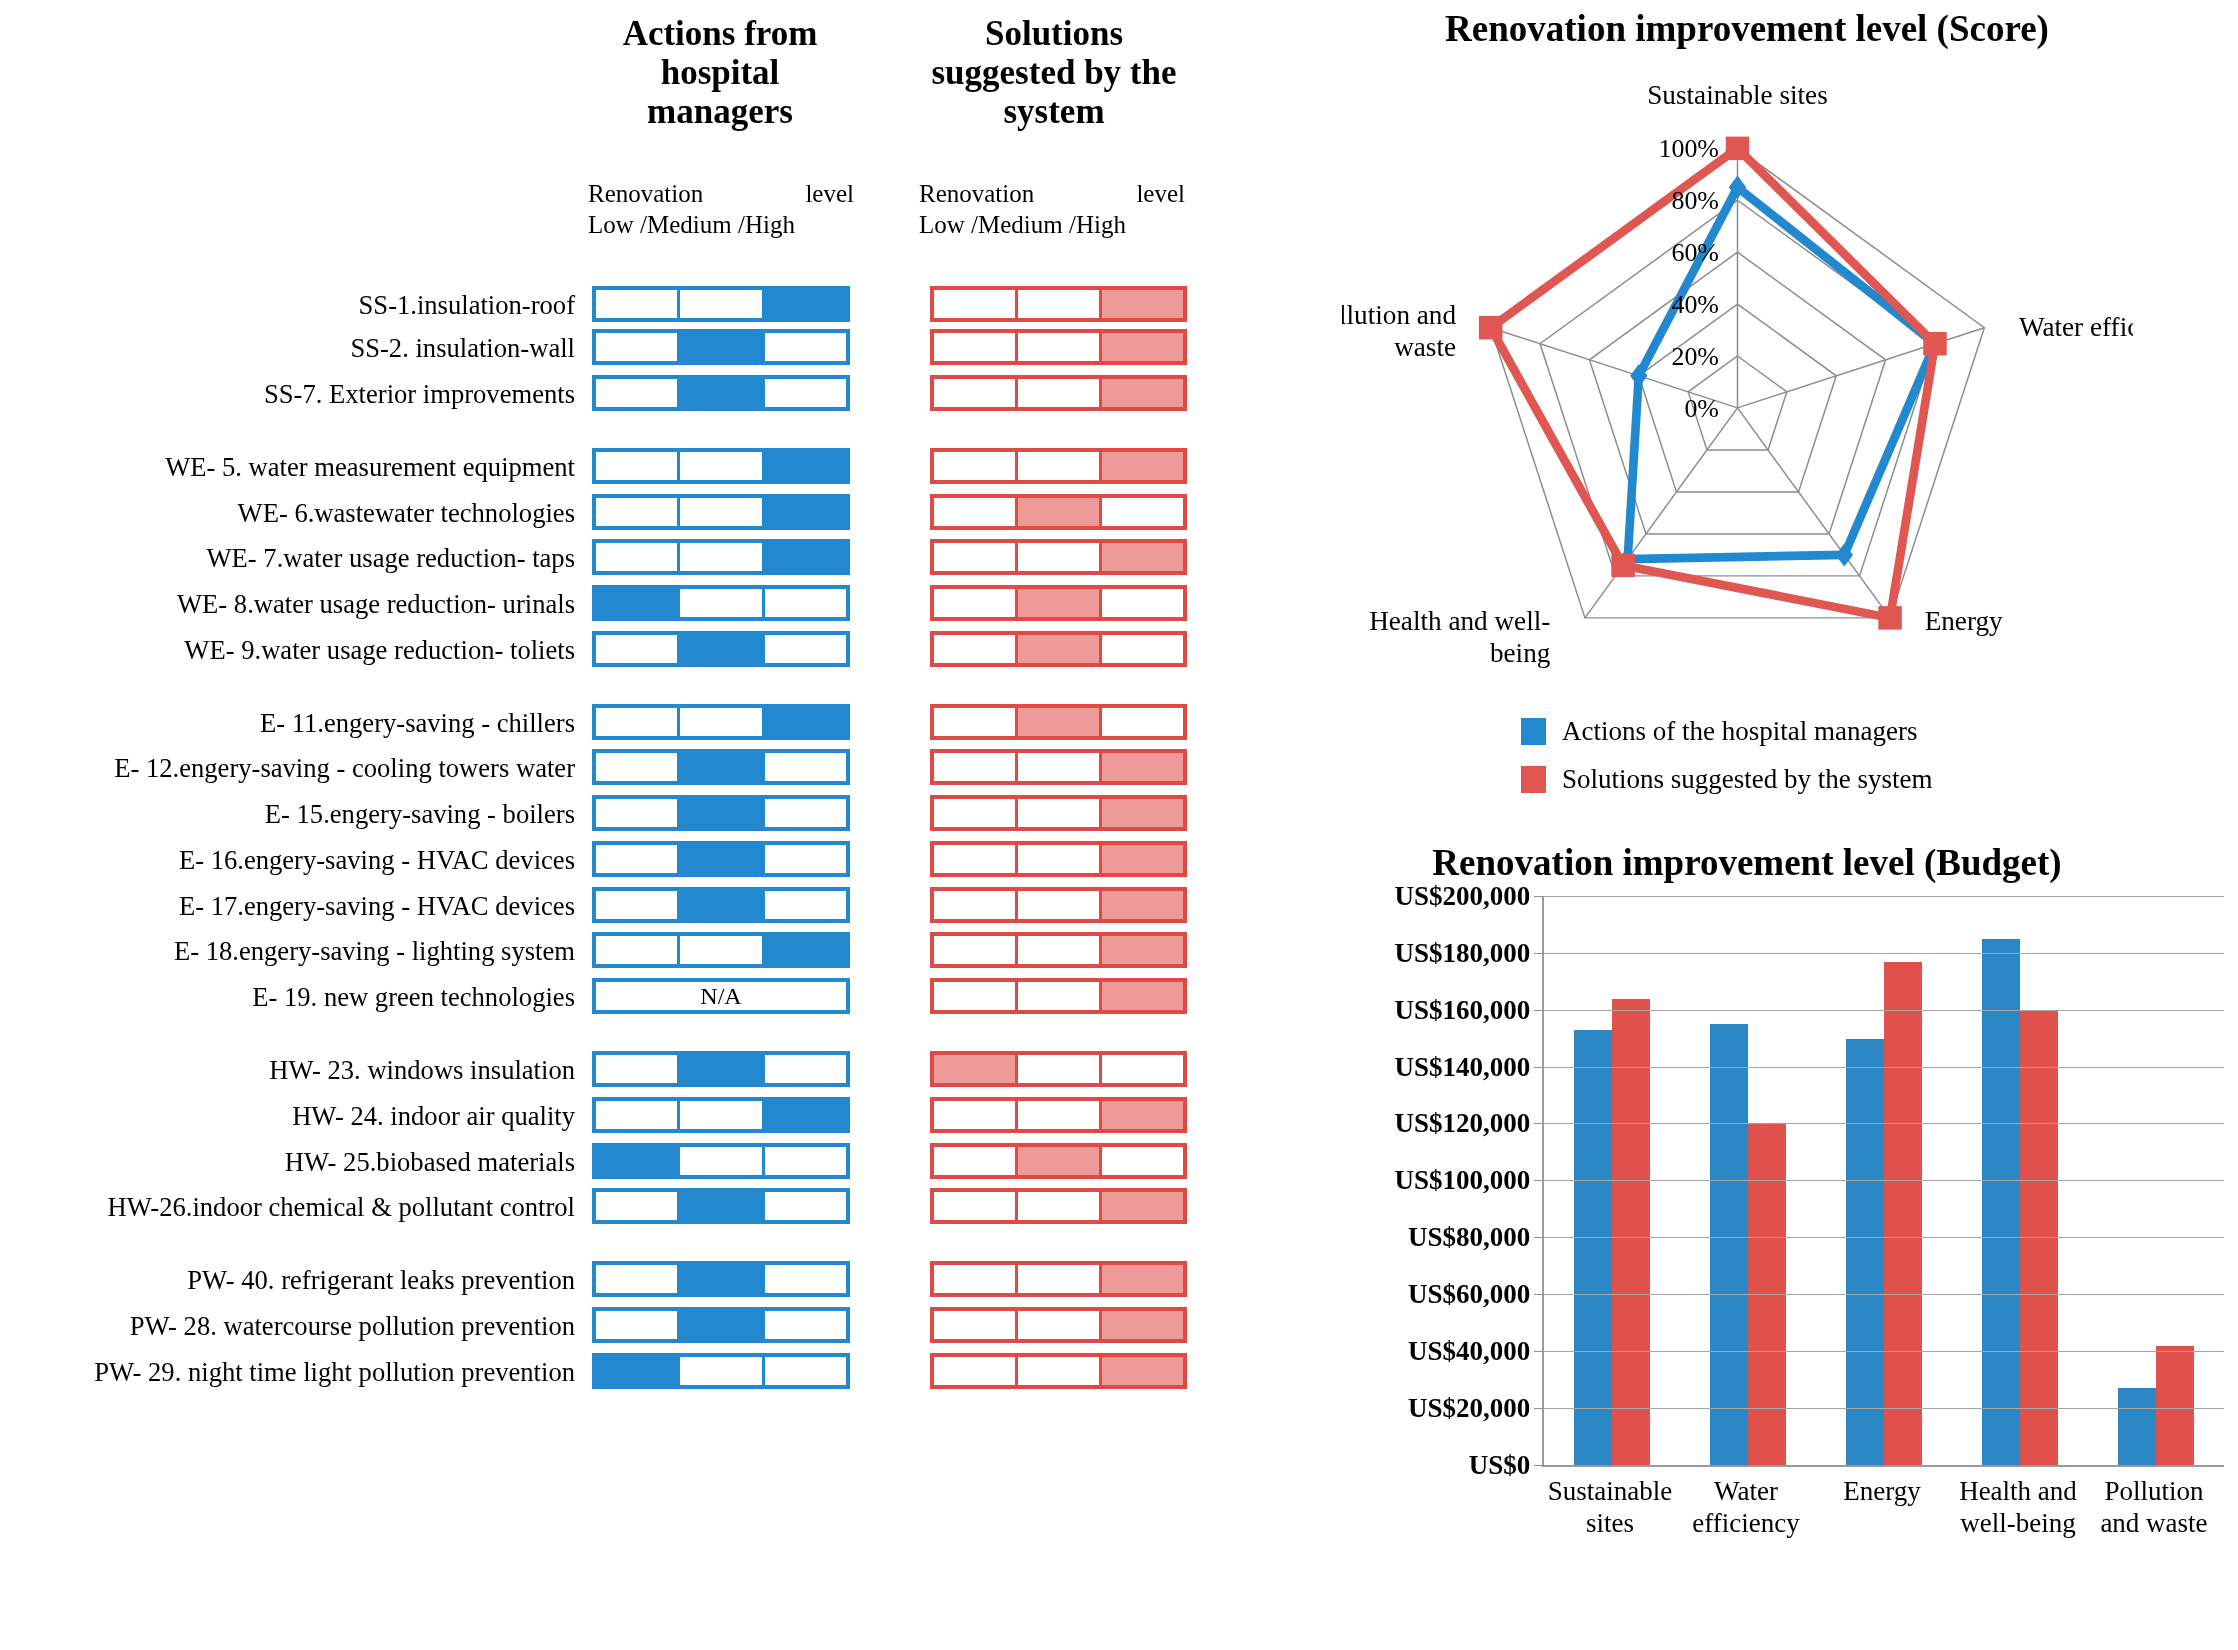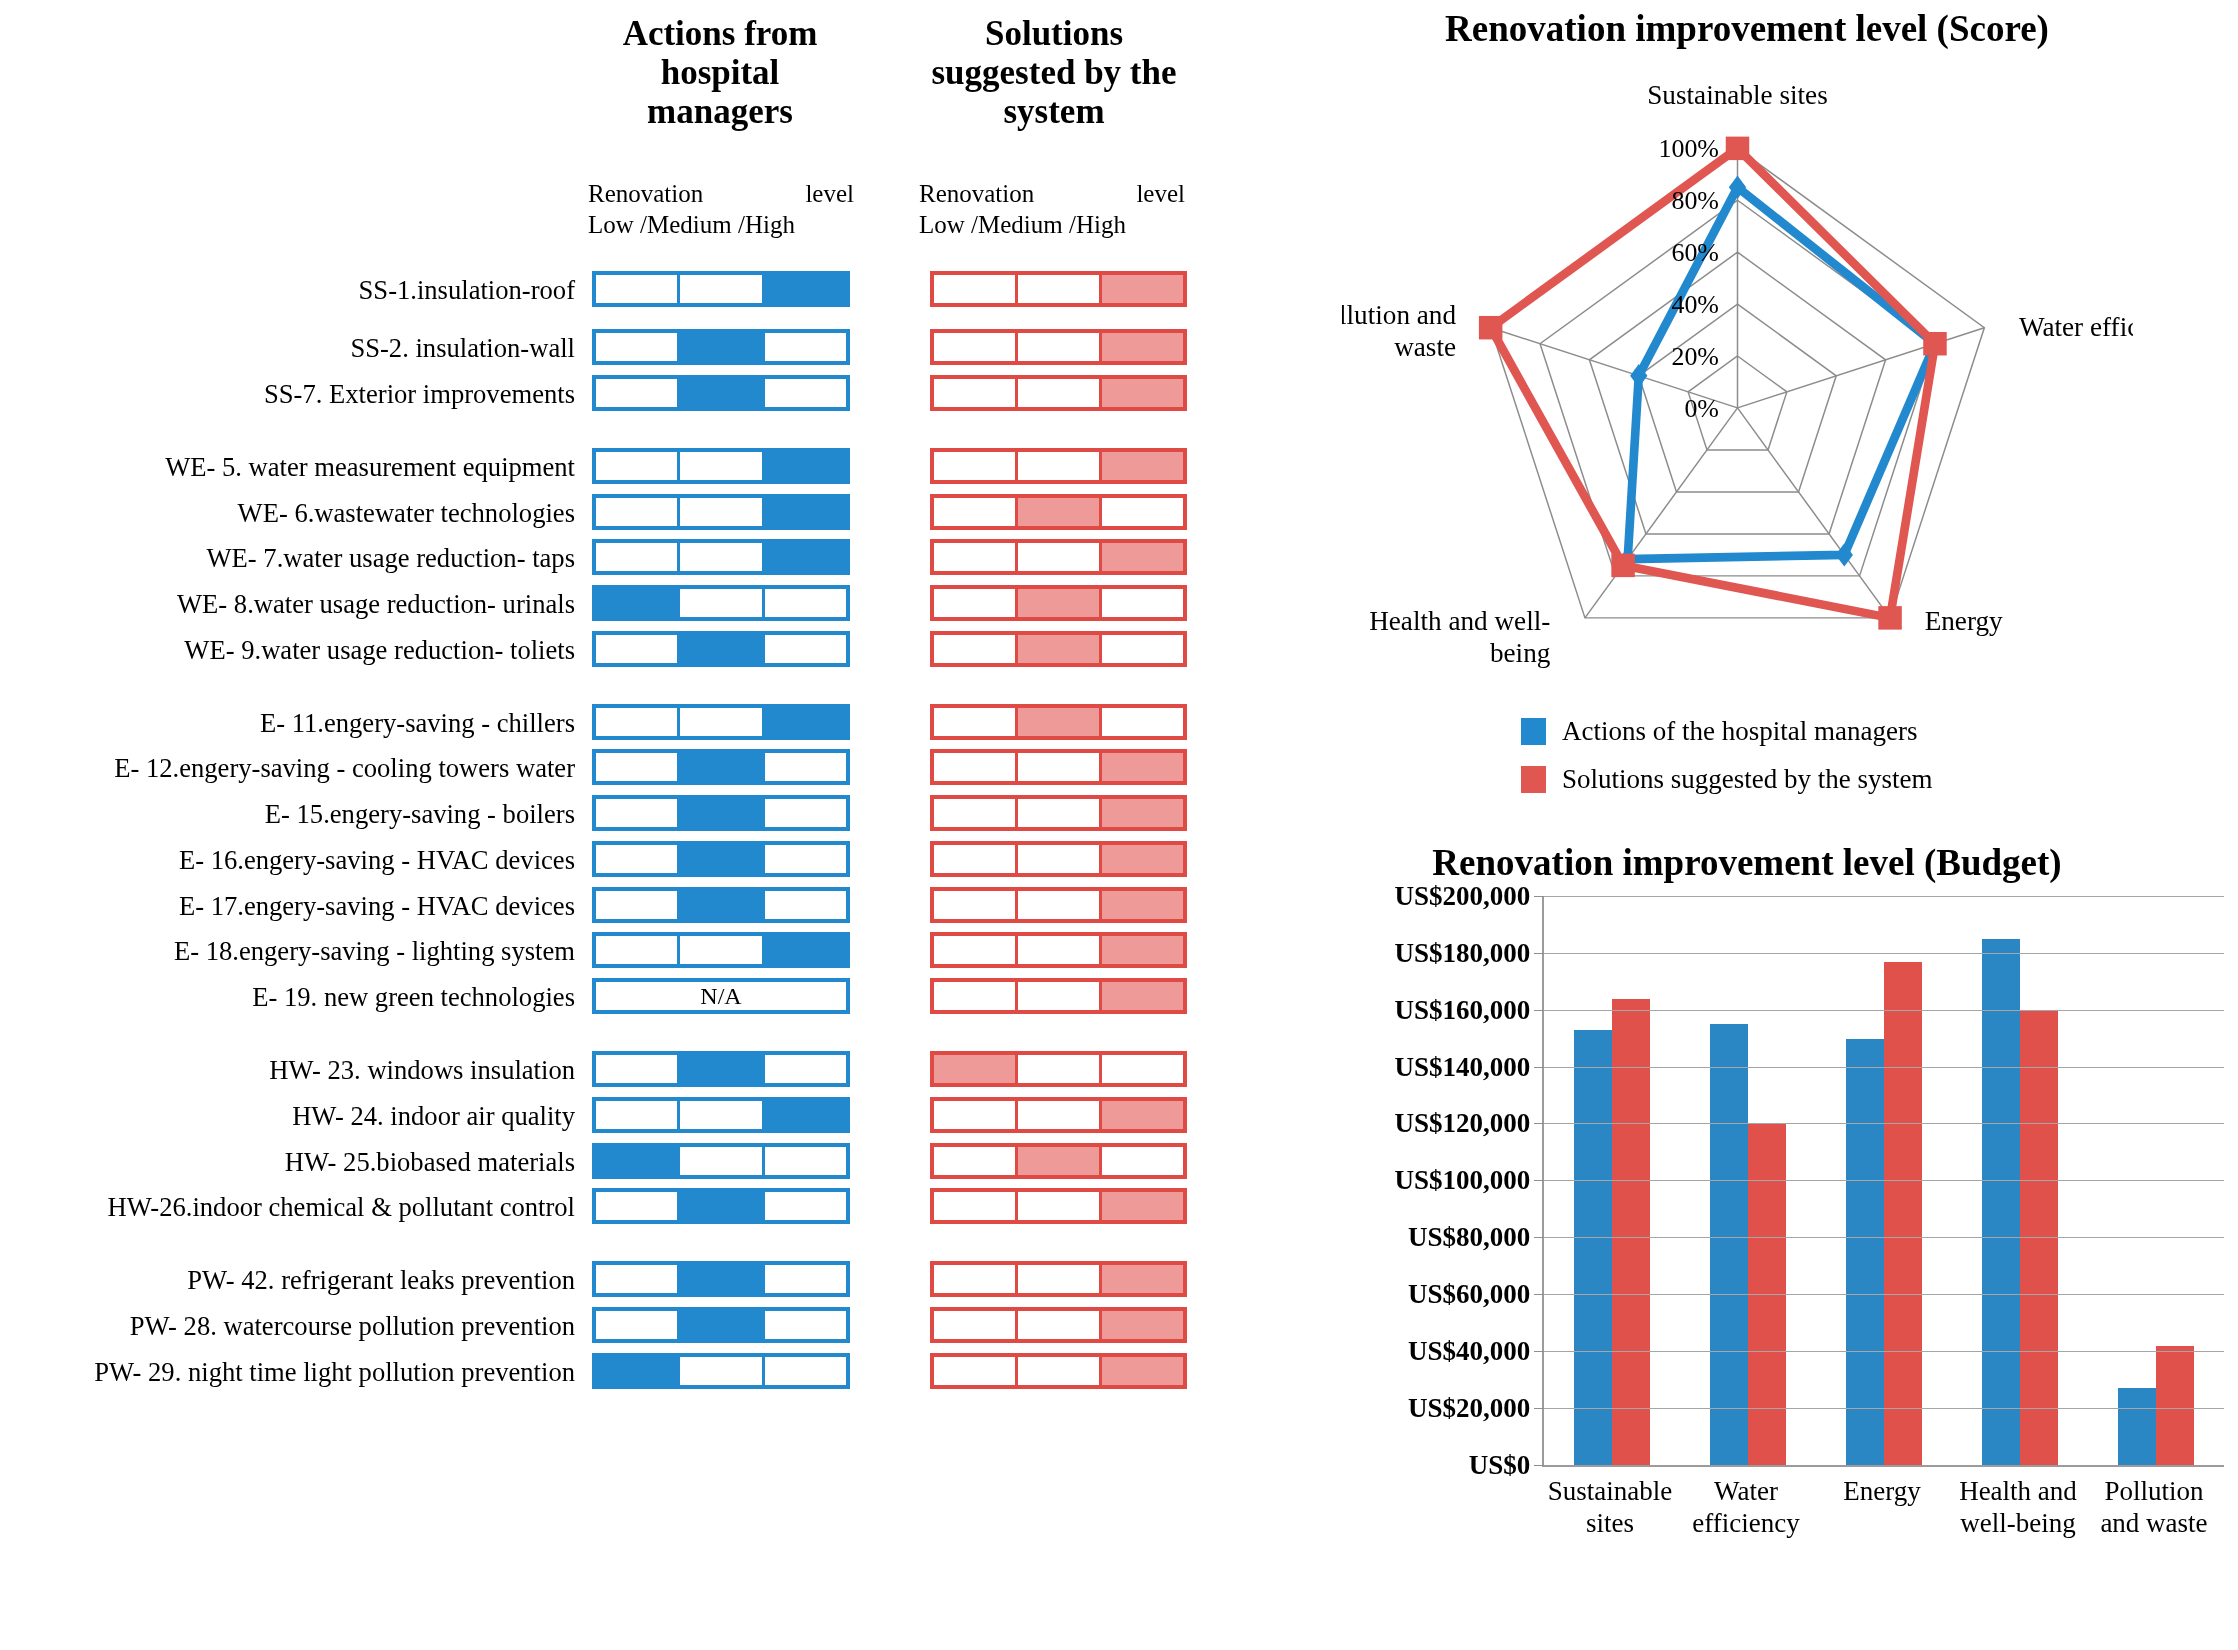--- a/index.html
+++ b/index.html
@@ -101,21 +101,21 @@
 
     <div class="sub-head" id="sub-solutions">
       <div class="sub-line">
         <span>Renovation</span>
         <span>level</span>
       </div>
       <div class="sub-line two">Low /Medium /High</div>
     </div>
 
     <div id="matrix-rows">
-        <div class="row" style="top: 267px; padding-left: 20px;">
+        <div class="row" style="top: 282px; padding-left: 20px;">
           <div class="row-label">SS-1.insulation-roof</div>
           <div class="bar blue">
             <div class="cell"></div>
             <div class="cell"></div>
             <div class="cell on"></div>
           </div>
           <div class="bar red">
             <div class="cell"></div>
             <div class="cell"></div>
             <div class="cell on"></div>
@@ -347,21 +347,21 @@
             <div class="cell on"></div>
             <div class="cell"></div>
           </div>
           <div class="bar red">
             <div class="cell"></div>
             <div class="cell"></div>
             <div class="cell on"></div>
           </div>
         </div>
         <div class="row" style="top: 1257px;">
-          <div class="row-label">PW- 42. refrigerant leaks prevention</div>
+          <div class="row-label">PW- 40. refrigerant leaks prevention</div>
           <div class="bar blue">
             <div class="cell"></div>
             <div class="cell on"></div>
             <div class="cell"></div>
           </div>
           <div class="bar red">
             <div class="cell"></div>
             <div class="cell"></div>
             <div class="cell on"></div>
           </div>

